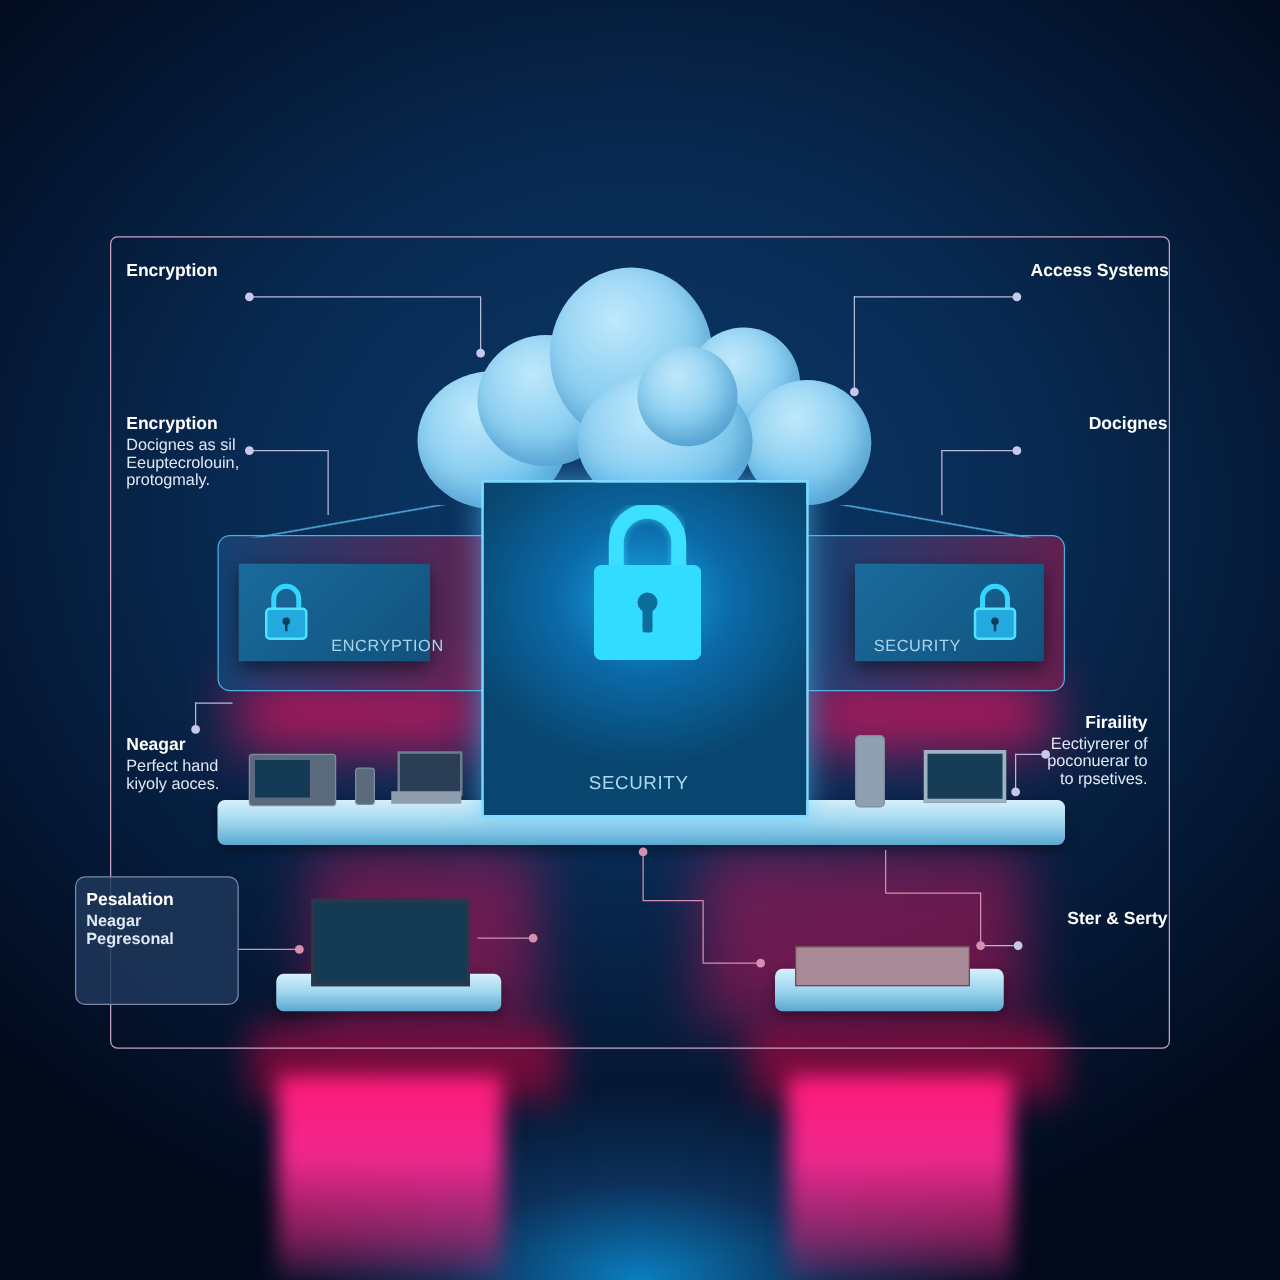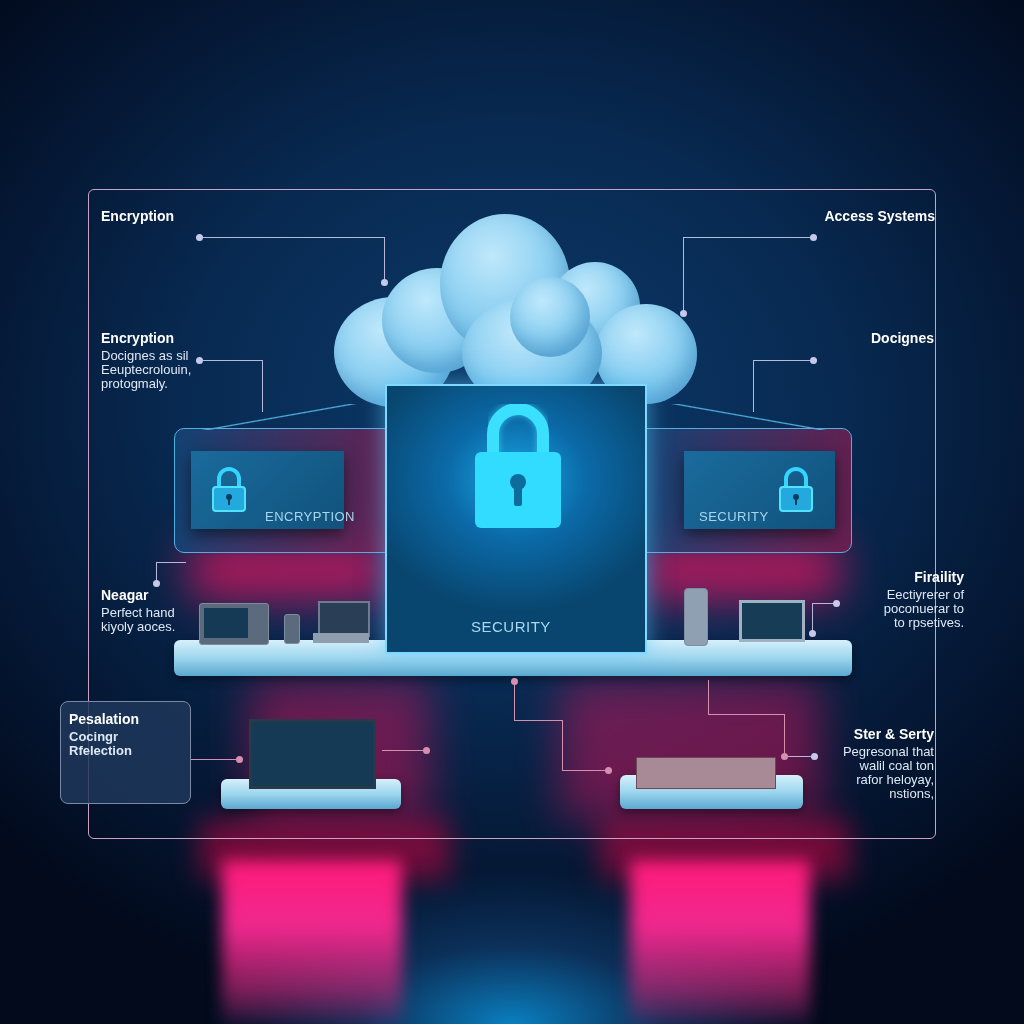--- a/index.html
+++ b/index.html
@@ -180,24 +180,23 @@
   <span class="t">Encryption</span>
   <span>Docignes as sil Eeuptecrolouin, protogmaly.</span>
 </div>
 <div class="abs label r" style="left:815px;top:331px;width:107px;">
   <span class="t">Docignes</span>
 </div>
 <div class="abs label" style="left:101px;top:588px;width:80px;">
   <span class="t">Neagar</span>
   <span>Perfect hand kiyoly aoces.</span>
 </div>
-<div class="abs label r" style="left:868px;top:570px;width:84px;">
+<div class="abs label r" style="left:822px;top:570px;width:84px;">
   <span class="t">Firaility</span>
   <span>Eectiyrerer of poconuerar to to rpsetives.</span>
 </div>
 <div class="abs box-label label">
   <span class="t">Pesalation</span>
-  <span style="display:block;font-weight:bold;">Cocingr Rfelection</span>
+  <span style="display:block;font-weight:bold;">Neagar Pegresonal</span>
 </div>
 <div class="abs label r" style="left:818px;top:727px;width:104px;">
   <span class="t">Ster &amp; Serty</span>
-  <span>Pegresonal that walil coal ton rafor heloyay, nstions,</span>
 </div>
 
 </body></html>

